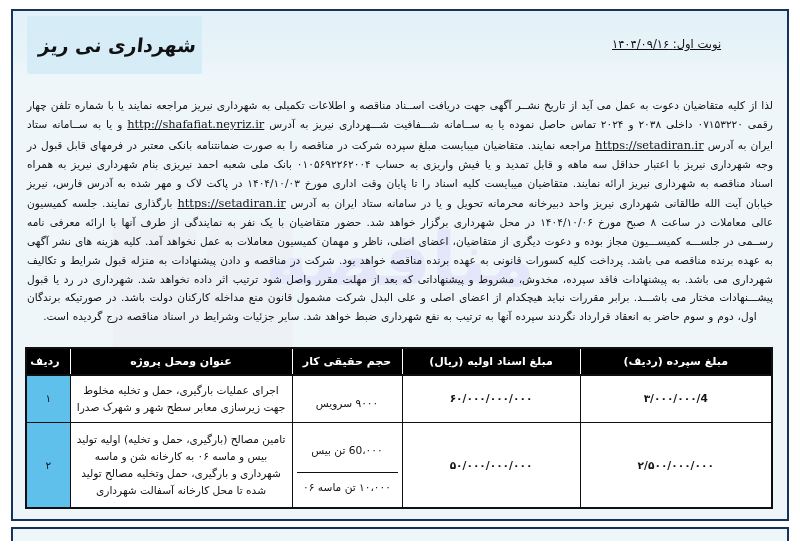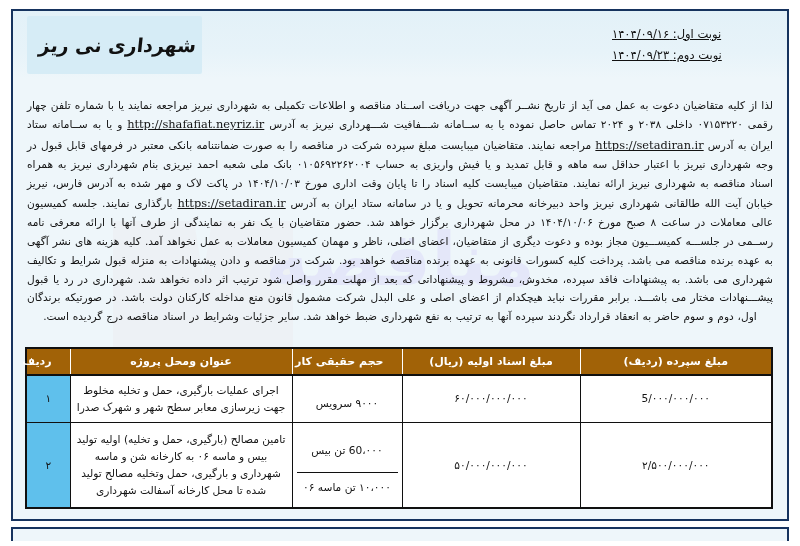--- a/index.html
+++ b/index.html
@@ -144,25 +144,25 @@
   
   .tbl-wrap { padding: 6px 14px 0 14px; }
   table.bids {
     width: 100%;
     border-collapse: collapse;
     table-layout: fixed;
     background: #ffffff;
     border: 2px solid #101010;
   }
   table.bids th {
-    background: #a16207;
+    background: #000000;
     color: #ffffff;
     font-size: 11px;
     font-weight: bold;
-    padding: 6px 18px;
+    padding: 6px 10px;
     border-left: 1px solid #ffffff;
     border-bottom: 2px solid #101010;
     text-align: center;
     white-space: nowrap;
   }
   table.bids th:last-child { border-left: none; }
   table.bids td {
     border: 1px solid #101010;
     text-align: center;
     vertical-align: middle;
@@ -182,21 +182,21 @@
     text-align: center;
     padding: 5px 8px;
   }
   td.vol { padding: 0; }
   td.vol .sub {
     padding: 6px 2px;
     line-height: 1.55;
     margin-top: 8px;
   }
   td.vol .sub + .sub { border-top: 1px solid #101010; }
-  td.money { font-family: "DejaVu Sans", "Liberation Sans", sans-serif; }
+  td.money { font-family: "DejaVu Sans", "Liberation Sans", sans-serif; font-weight: bold; }
 
   
   .bottom-strip {
     position: absolute;
     left: 11px;
     top: 527px;
     width: 778px;
     height: 14px;
     border: 2px solid #16335e;
     border-bottom: none;
@@ -217,24 +217,20 @@
     </div>
 
     <div class="content">
 
       <div class="header">
 
         <div class="hdr-dates">
           <div>
             <span>نوبت اول:</span>
             <span>۱۴۰۴/۰۹/۱۶</span>
-          </div>
-          <div>
-            <span>نوبت دوم:</span>
-            <span>۱۴۰۴/۰۹/۲۳</span>
           </div>
         </div>
 
 
         <div class="hdr-logo">
           <span class="logo-word">شهرداری نی ریز</span>
 
         </div>
 
       </div>
@@ -258,21 +254,21 @@
             <tr>
               <th>مبلغ سپرده (ردیف)</th>
               <th>مبلغ اسناد اولیه (ریال)</th>
               <th>حجم حقیقی کار</th>
               <th>عنوان ومحل پروژه</th>
               <th>ردیف</th>
             </tr>
           </thead>
           <tbody>
             <tr>
-              <td class="money">5/۰۰۰/۰۰۰/۰۰۰</td>
+              <td class="money">۳/۰۰۰/۰۰۰/4</td>
               <td class="money">۶۰/۰۰۰/۰۰۰/۰۰۰</td>
               <td class="vol">
                 <div class="sub">۹۰۰۰ سرویس</div>
               </td>
               <td class="title-cell">اجرای عملیات بارگیری، حمل و تخلیه مخلوط جهت زیرسازی معابر سطح شهر و شهرک صدرا</td>
               <td class="idx">۱</td>
             </tr>
             <tr>
               <td class="money">۲/۵۰۰/۰۰۰/۰۰۰</td>
               <td class="money">۵۰/۰۰۰/۰۰۰/۰۰۰</td>

